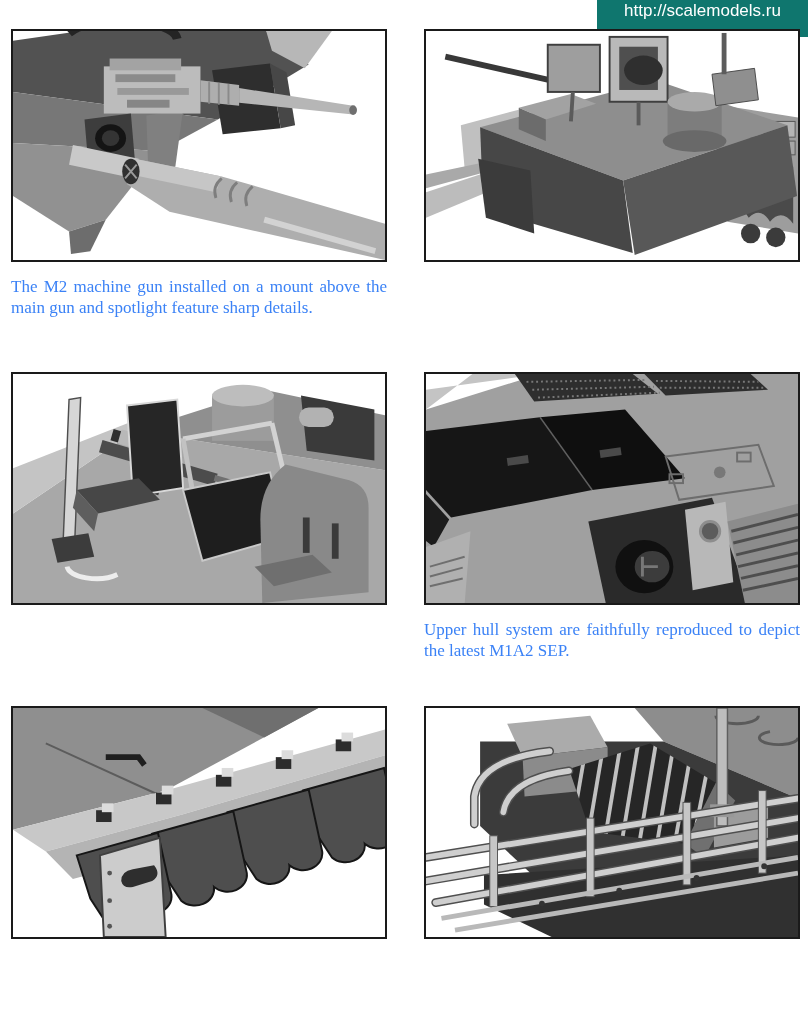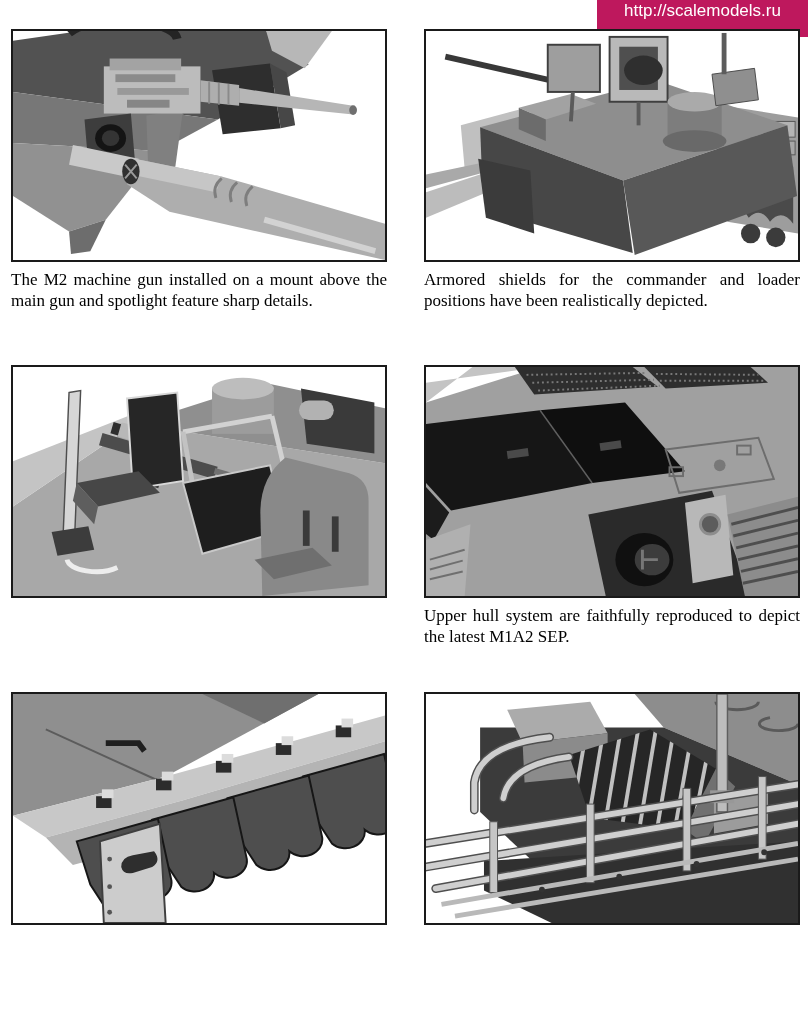--- a/index.html
+++ b/index.html
@@ -2,37 +2,37 @@
 <html><head>
 <meta charset="utf-8">
 <style>
   html,body{margin:0;padding:0;}
   body{
     width:808px;height:1024px;position:relative;background:#ffffff;
     font-family:"Liberation Serif", serif;overflow:hidden;
   }
   .banner{
     position:absolute;top:0;right:0;width:211px;height:37px;
-    background:#be185d;color:#ffffff;
+    background:#0f766e;color:#ffffff;
     font-family:"Liberation Sans", sans-serif;font-size:17px;line-height:21px;
     text-align:center;letter-spacing:0;
   }
   .content{position:absolute;top:29px;left:11px;width:789px;}
   .row{display:flex;gap:37px;}
   .row-1{margin-bottom:54px;}
   .row-2{margin-bottom:45px;}
   figure{margin:0;width:376px;}
   .panel{
     width:372px;height:229px;border:2px solid #1a1a1a;background:#ffffff;
     overflow:hidden;
   }
   .panel svg{width:100%;height:100%;display:block;}
   figcaption{
-    margin-top:7px;width:376px;
-    font-size:17px;line-height:21px;color:#000000;
+    margin-top:14px;width:376px;
+    font-size:17px;line-height:21px;color:#3b82f6;
     text-align:justify;
   }
 </style>
 </head>
 <body>
 
 <div class="banner">
   <span>http://scalemodels.ru</span>
 </div>
 
@@ -107,21 +107,20 @@
           <line x1="220" y1="72" x2="220" y2="96" stroke="#5a5a5a" stroke-width="4"></line>
           <rect x="250" y="72" width="56" height="40" fill="#7d7d7d"></rect>
           <ellipse cx="278" cy="72" rx="28" ry="10" fill="#aaaaaa"></ellipse>
           <ellipse cx="278" cy="112" rx="33" ry="11" fill="#696969"></ellipse>
           <polygon points="296,44 340,38 344,70 300,76" fill="#8f8f8f" stroke="#4a4a4a" stroke-width="1"></polygon>
           <rect x="306" y="2" width="5" height="42" fill="#5c5c5c"></rect>
           <circle cx="336" cy="206" r="10" fill="#3b3b3b"></circle>
           <circle cx="362" cy="210" r="10" fill="#3b3b3b"></circle>
         </svg>
       </div>
-      <figcaption>Armored shields for the commander and loader positions have been realistically depicted.</figcaption>
     </figure>
   </div>
 
   <div class="row row-2">
 
     <figure>
       <div class="panel">
         <svg viewBox="0 0 385 233" preserveAspectRatio="none" role="img" aria-label="Grayscale 3D render: shields and bullet proof glass around the commander's hatch">
           <rect width="385" height="233" fill="#ffffff"></rect>
           <polygon points="0,142 126,58 385,98 385,233 0,233" fill="#a8a8a8"></polygon>

